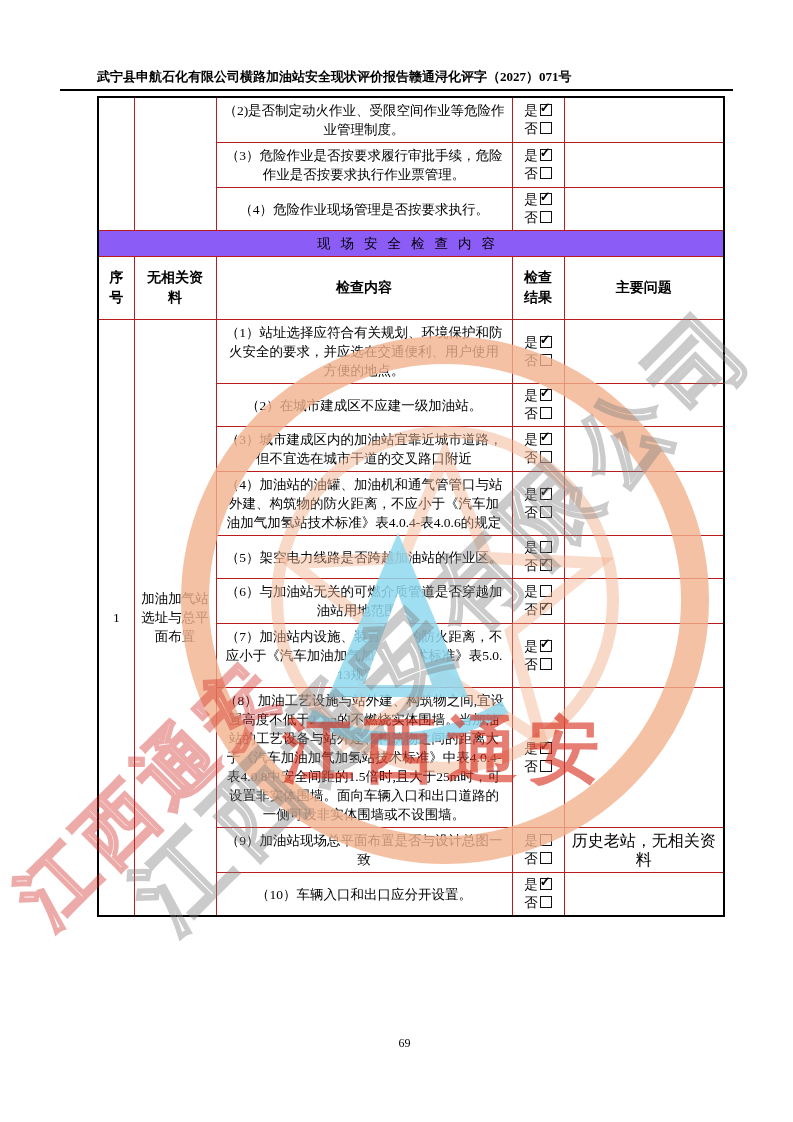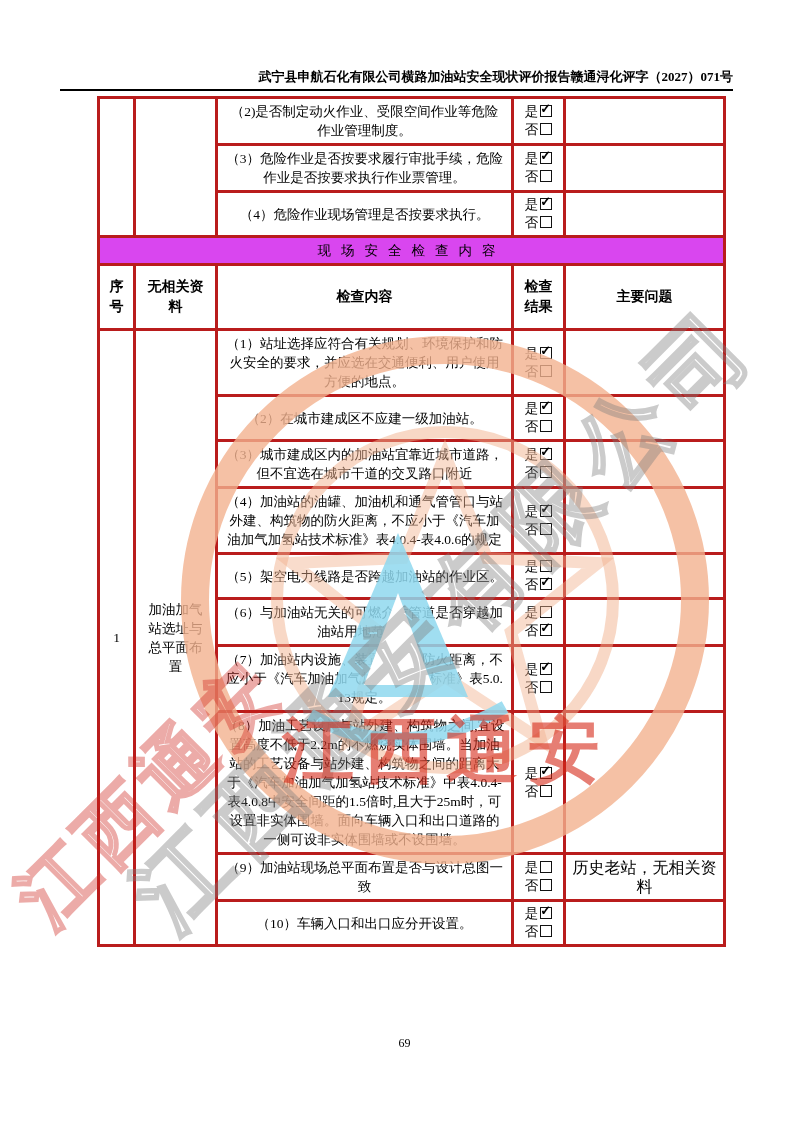--- a/index.html
+++ b/index.html
@@ -6,40 +6,40 @@
   body{
     width:793px;height:1122px;position:relative;overflow:hidden;
     background:#ffffff;
     font-family:"Liberation Serif","DejaVu Serif",serif;
     color:#000;
   }
   
   .page-header{
     position:absolute;left:60px;top:62px;width:673px;height:24px;
     border-bottom:2px solid #000;
-    display:flex;justify-content:flex-end;align-items:flex-end;
+    display:flex;justify-content:flex-start;align-items:flex-end;
     font-size:13px;font-weight:bold;padding-bottom:3px;
   }
   .page-header .left{padding-left:37px;}
   
   table.doc{
     position:absolute;left:97px;top:96px;width:626px;
     border-collapse:collapse;table-layout:fixed;
     font-size:13.5px;
   }
   table.doc td,table.doc th{
-    border:3px solid #b91c1c;
+    border:1px solid #b91c1c;
     padding:3px 6px;
     text-align:center;vertical-align:middle;
     line-height:19px;
     word-break:break-all;
   }
   table.doc{border:2.5px solid #000;}
   td.band{
-    background:#d946ef;
+    background:#8b5cf6;
     letter-spacing:10px;padding-left:16px;
     height:18px;font-size:13.5px;
   }
   tr.headrow th{
     font-weight:bold;height:56px;font-size:14px;line-height:20px;
     word-break:break-all;
   }
   td.seq{font-size:13.5px;}
   td.item{padding:0 8px;line-height:22px;}
   td.content{padding:4px 8px;}

